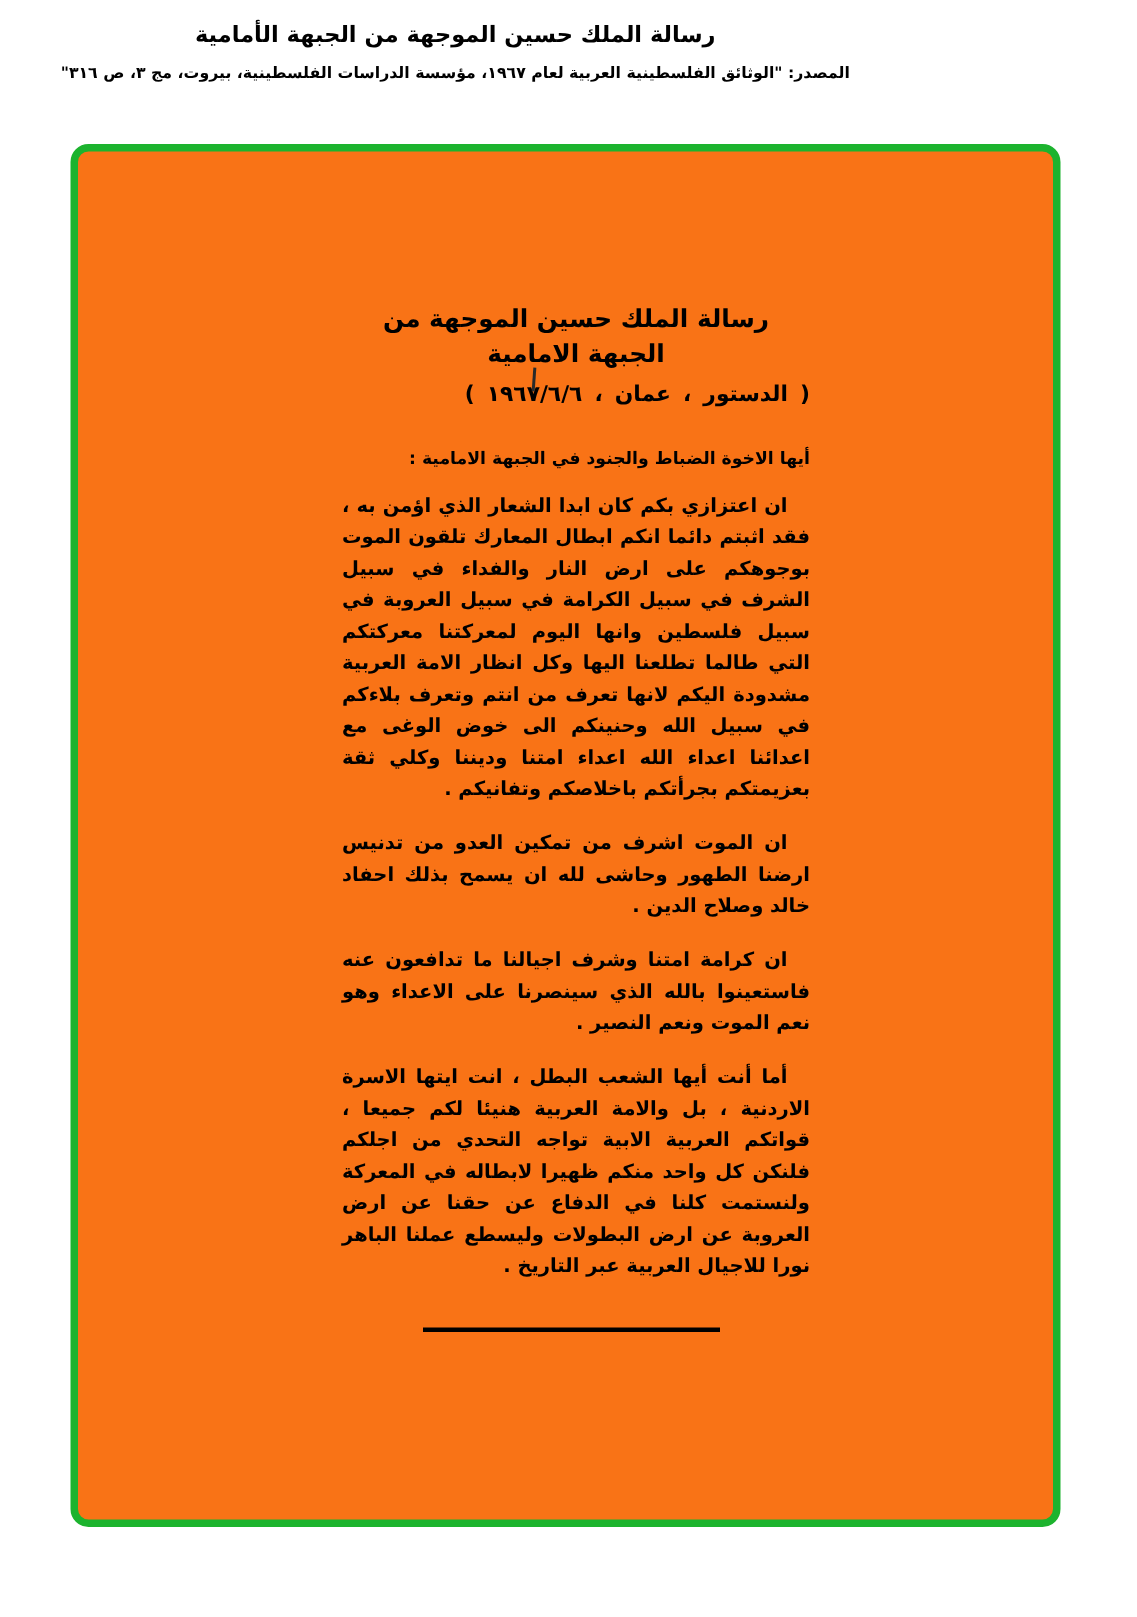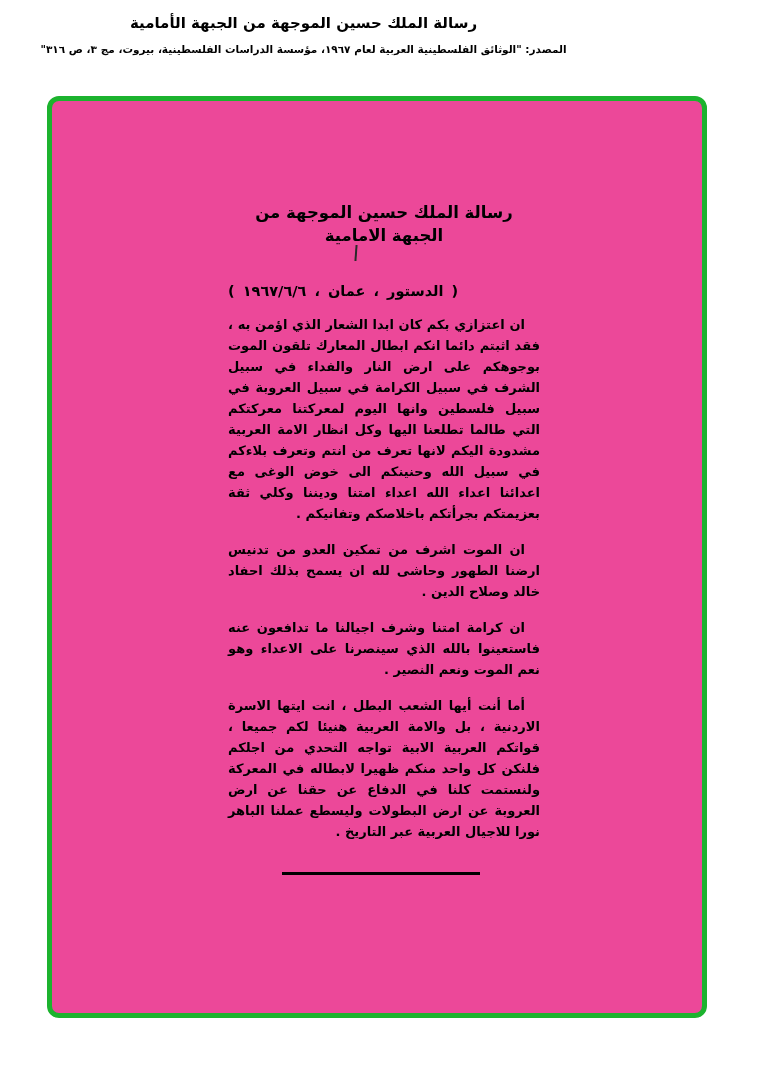--- a/index.html
+++ b/index.html
@@ -40,21 +40,21 @@
   
   .green-frame {
     position: absolute;
     left: 47px;
     top: 96px;
     width: 660px;
     height: 922px;
     box-sizing: border-box;
     border: 5px solid #1cb32e;
     border-radius: 12px;
-    background: #ec4899;
+    background: #f97316;
   }
 
   
   .doc {
     position: absolute;
     left: 176px;
     top: 100px;
     width: 312px;
     direction: rtl;
   }
@@ -70,22 +70,22 @@
   .scan-artifact {
     position: absolute;
     left: 127px;
     top: 44px;
     width: 2px;
     height: 16px;
     background: #2a2a2a;
     transform: rotate(4deg);
   }
   .citation {
-    margin-top: 36px;
-    text-align: left;
+    margin-top: 8px;
+    text-align: right;
     font-weight: bold;
     font-size: 14.5px;
     word-spacing: 3px;
   }
   .salutation {
     margin-top: 27px;
     font-weight: bold;
     font-size: 11.5px;
     text-align: right;
   }
@@ -116,20 +116,21 @@
   <div class="doc">
 
     <div class="doc-title">
       <div class="doc-title-line1">رسالة الملك حسين الموجهة من الجبهة الامامية</div>
     </div>
 
     <div class="scan-artifact"></div>
 
     <div class="citation">( الدستور ، عمان ، ١٩٦٧/٦/٦ )</div>
 
+    <div class="salutation">أيها الاخوة الضباط والجنود في الجبهة الامامية :</div>
 
     <p class="body-paragraph">ان اعتزازي بكم كان ابدا الشعار الذي اؤمن به ، فقد اثبتم دائما انكم ابطال المعارك تلقون الموت بوجوهكم على ارض النار والفداء في سبيل الشرف في سبيل الكرامة في سبيل العروبة في سبيل فلسطين وانها اليوم لمعركتنا معركتكم التي طالما تطلعنا اليها وكل انظار الامة العربية مشدودة اليكم لانها تعرف من انتم وتعرف بلاءكم في سبيل الله وحنينكم الى خوض الوغى مع اعدائنا اعداء الله اعداء امتنا وديننا وكلي ثقة بعزيمتكم بجرأتكم باخلاصكم وتفانيكم .</p>
     <p class="body-paragraph">ان الموت اشرف من تمكين العدو من تدنيس ارضنا الطهور وحاشى لله ان يسمح بذلك احفاد خالد وصلاح الدين .</p>
     <p class="body-paragraph">ان كرامة امتنا وشرف اجيالنا ما تدافعون عنه فاستعينوا بالله الذي سينصرنا على الاعداء وهو نعم الموت ونعم النصير .</p>
     <p class="body-paragraph">أما أنت أيها الشعب البطل ، انت ايتها الاسرة الاردنية ، بل والامة العربية هنيئا لكم جميعا ، قواتكم العربية الابية تواجه التحدي من اجلكم فلنكن كل واحد منكم ظهيرا لابطاله في المعركة ولنستمت كلنا في الدفاع عن حقنا عن ارض العروبة عن ارض البطولات وليسطع عملنا الباهر نورا للاجيال العربية عبر التاريخ .</p>
 
     <div class="closing-rule"></div>
   </div>
 </div>
 

